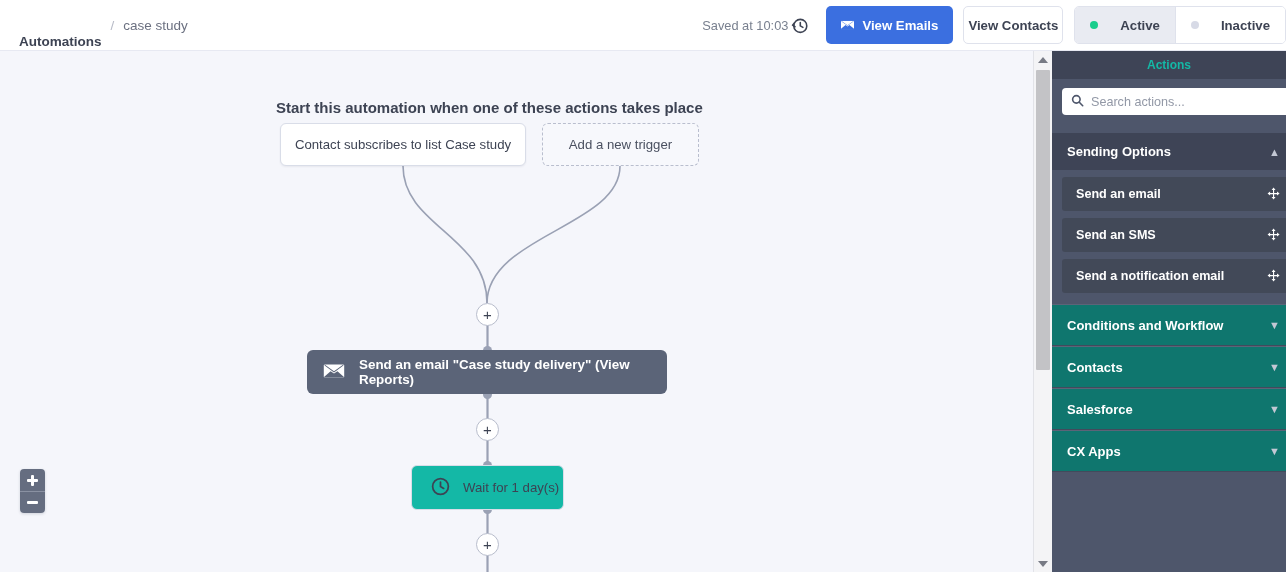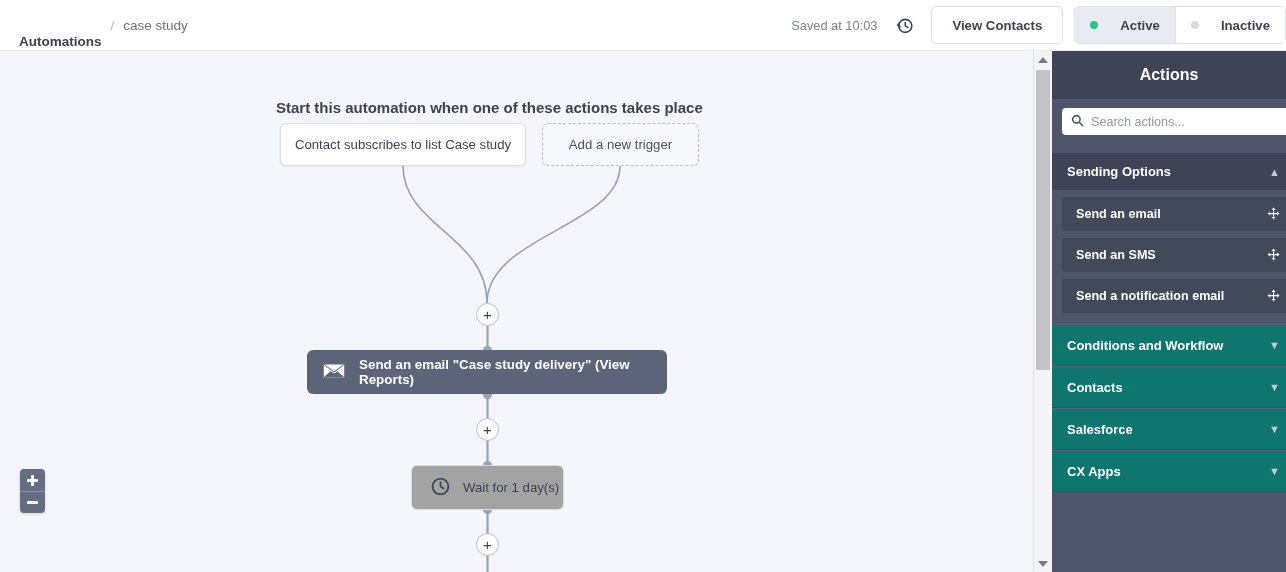--- a/index.html
+++ b/index.html
@@ -27,39 +27,39 @@
   .bc-root { color: #3d4353; font-weight: 600; margin-top: 32px; }
   .bc-sep  { color: #b6bac6; }
   .bc-leaf { color: #6b7080; }
 
   #header-right {
     margin-left: auto; display: flex; align-items: center;
     height: 100%; padding-right: 0;
   }
   #saved-text {
     font-size: 12.8px; color: #79808f;
-    margin-right: 16px; white-space: nowrap;
+    margin-right: 0; white-space: nowrap;
   }
   #history-btn {
     width: 22px; height: 22px; margin-right: 16px;
     display: flex; align-items: center; justify-content: center;
     cursor: pointer;
   }
   .btn {
     height: 38px; border-radius: 5px;
     display: flex; align-items: center; justify-content: center;
     font-size: 13.2px; cursor: pointer; white-space: nowrap;
   }
   #view-emails {
     background: #3b6fe0; color: #fff; font-weight: 700;
     padding: 0 15px; gap: 8px; margin-right: 10px;
   }
   #view-contacts {
     background: #fff; color: #3d4353; font-weight: 600;
-    border: 1px solid #dfe2ec; padding: 0 20px; margin-right: 11px;
+    border: 1px solid #dfe2ec; padding: 0 4px; margin-right: 11px;
   }
   #status-toggle {
     display: flex; height: 38px;
     border: 1px solid #dfe2ec; border-radius: 5px;
     overflow: hidden;
   }
   .seg {
     display: flex; align-items: center; gap: 22px;
     padding: 0 15px; font-size: 13.2px; font-weight: 600;
     color: #3d4353; cursor: pointer;
@@ -112,21 +112,21 @@
 
   #node-email {
     left: 307px; top: 299px; width: 360px; height: 44px;
     background: #5b6478; border-radius: 6px;
     padding-left: 16px; gap: 14px;
     color: #fff; font-size: 13.4px; font-weight: 700;
     cursor: pointer; z-index: 3;
   }
   #node-wait {
     left: 411px; top: 414px; width: 153px; height: 45px;
-    background: #a3a3a3; border: 1px solid #d9dde8; border-radius: 6px;
+    background: #14b8a6; border: 1px solid #d9dde8; border-radius: 6px;
     padding-left: 18px; gap: 12px;
     color: #3d4353; font-size: 13.2px;
     cursor: pointer; z-index: 3;
   }
   .conn-dot {
     position: absolute; width: 9px; height: 9px; border-radius: 50%;
     background: #9aa1b4; z-index: 2;
   }
 
   
@@ -170,23 +170,23 @@
     background: #c3c3c6; border-radius: 1px; cursor: pointer;
   }
 
   
   #sidebar {
     position: absolute; top: 51px; left: 1052px;
     width: 234px; height: 521px;
     background: #4e566b; overflow: hidden;
   }
   #sb-header {
-    height: 48px; background: #3e4456;
-    display: flex; align-items: center; justify-content: center;
-    color: #ffffff; font-size: 16px; font-weight: 700;
+    height: 28px; background: #3e4456;
+    display: flex; align-items: center; justify-content: center;
+    color: #14b8a6; font-size: 12px; font-weight: 700;
   }
   #search-wrap { padding: 9px 0 18px 10px; }
   #search-box {
     height: 27px; width: 238px;
     background: #fff; border-radius: 4px;
     display: flex; align-items: center; padding-left: 9px; gap: 7px;
     cursor: text;
   }
   #search-ph { font-size: 12.6px; color: #9298a6; }
 
@@ -234,20 +234,31 @@
       <span id="saved-text">Saved at 10:03</span>
 
       <div id="history-btn">
         <svg width="19" height="19" viewBox="0 0 24 24" fill="none" stroke="#3d4353" stroke-width="2" stroke-linecap="round">
           <circle cx="13" cy="12.5" r="8.2"></circle>
           <polyline points="13,8.2 13,12.5 16.3,14.4"></polyline>
           <polyline points="5.6,8.8 3.2,11.6 6.3,13.6" stroke-linejoin="round"></polyline>
         </svg>
       </div>
 
+      <div class="btn" id="view-emails">
+        <span>
+          <svg width="13" height="10" viewBox="0 0 16 12" fill="#ffffff">
+            <path d="M0 0h16v12H0z" fill="none"></path>
+            <path d="M0 1h16v10H0z" fill="#ffffff"></path>
+            <path d="M0.6 1.6 8 7 15.4 1.6 15.4 1 8 6.2 0.6 1z" fill="#3b6fe0"></path>
+            <path d="M0 10.6 5.6 6 8 7.8 10.4 6 16 10.6v.6H0z" fill="#3b6fe0"></path>
+          </svg>
+        </span>
+        <span>View Emails</span>
+      </div>
 
       <div class="btn" id="view-contacts">View Contacts</div>
 
       <div id="status-toggle">
         <div class="seg on">
           <span class="dot green"></span>
           <span>Active</span>
         </div>
         <div class="seg off">
           <span class="dot grey"></span>

